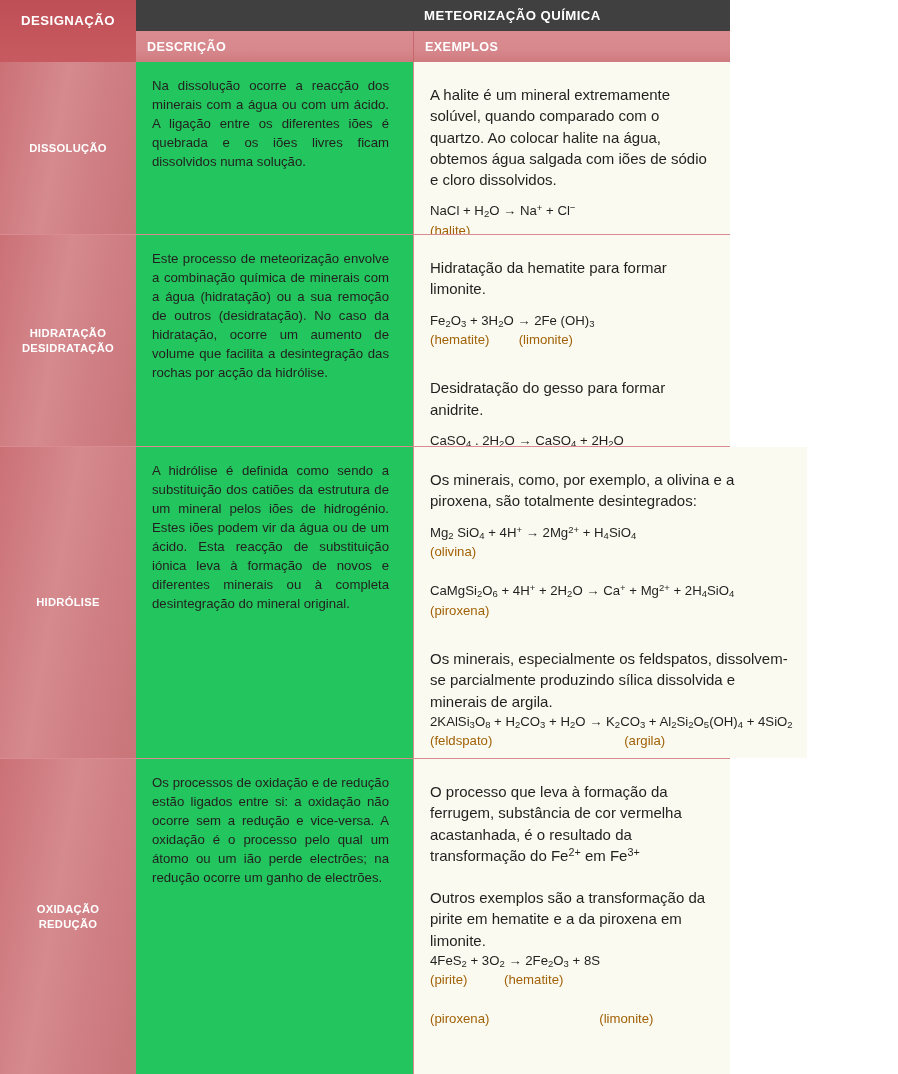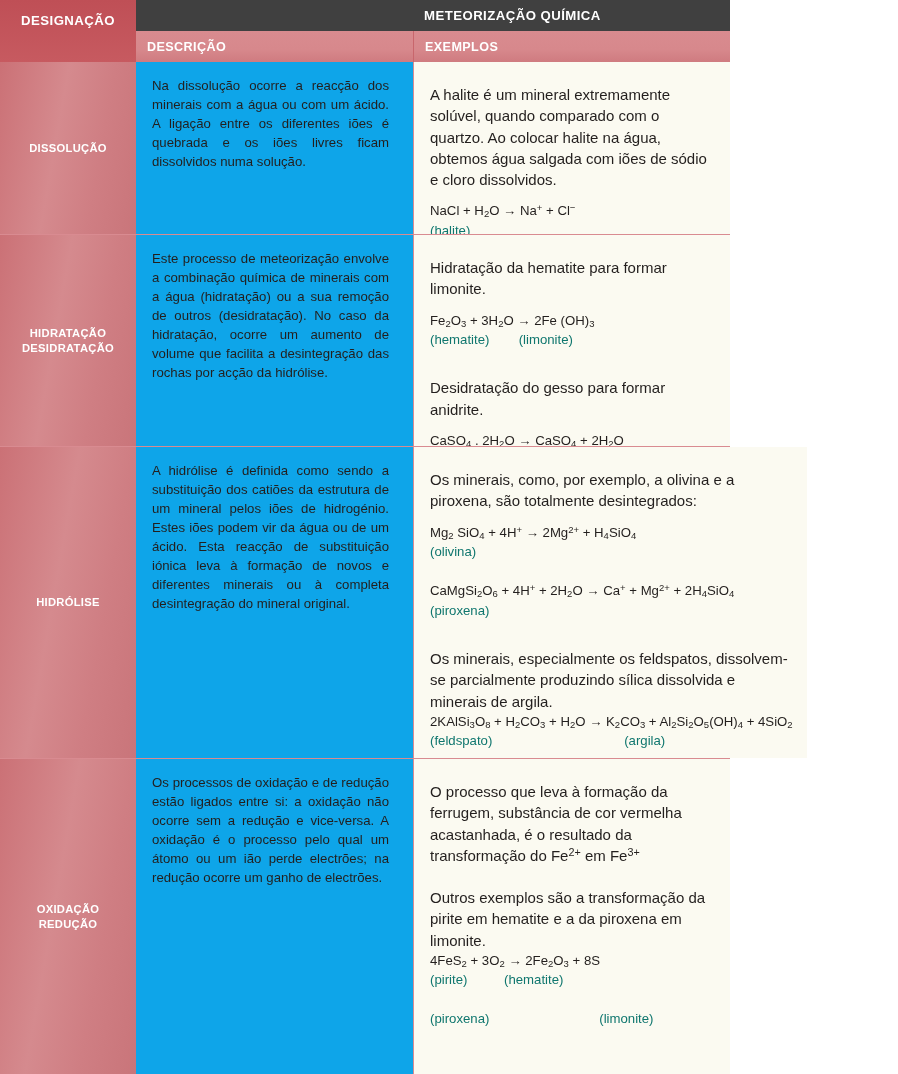--- a/index.html
+++ b/index.html
@@ -127,21 +127,21 @@
     text-align: center;
     letter-spacing: .3px;
     white-space: pre-line;
   }
   .cell-desc {
     width: 278px;
     flex: 0 0 278px;
     box-sizing: border-box;
     padding: 14px 24px 10px 16px;
     border-right: 1px solid #d98b91;
-    background: #0ea5e9;
+    background: #22c55e;
   }
   .cell-ex {
     flex: 1 1 auto;
     box-sizing: border-box;
     padding: 14px 14px 10px 16px;
     background: #fbfaf1;
   }
 
   .desc-text {
     font-size: 13.2px;
@@ -161,21 +161,21 @@
   .formula {
     font-size: 13.2px;
     line-height: 1.46;
     color: #231f1e;
     margin: 0;
     white-space: pre;
   }
   .caption {
     font-size: 13.2px;
     line-height: 1.4;
-    color: #0f766e;
+    color: #a16207;
     margin: 0 0 11px 0;
     white-space: pre;
   }
   .caption:last-child { margin-bottom: 0; }
   .gap-s { height: 9px; }
   .gap-m { height: 13px; }
   sub { font-size: 0.72em; vertical-align: -0.25em; }
   sup { font-size: 0.72em; vertical-align: 0.42em; }
 
   .row-dissolucao  { height: 172px; }

